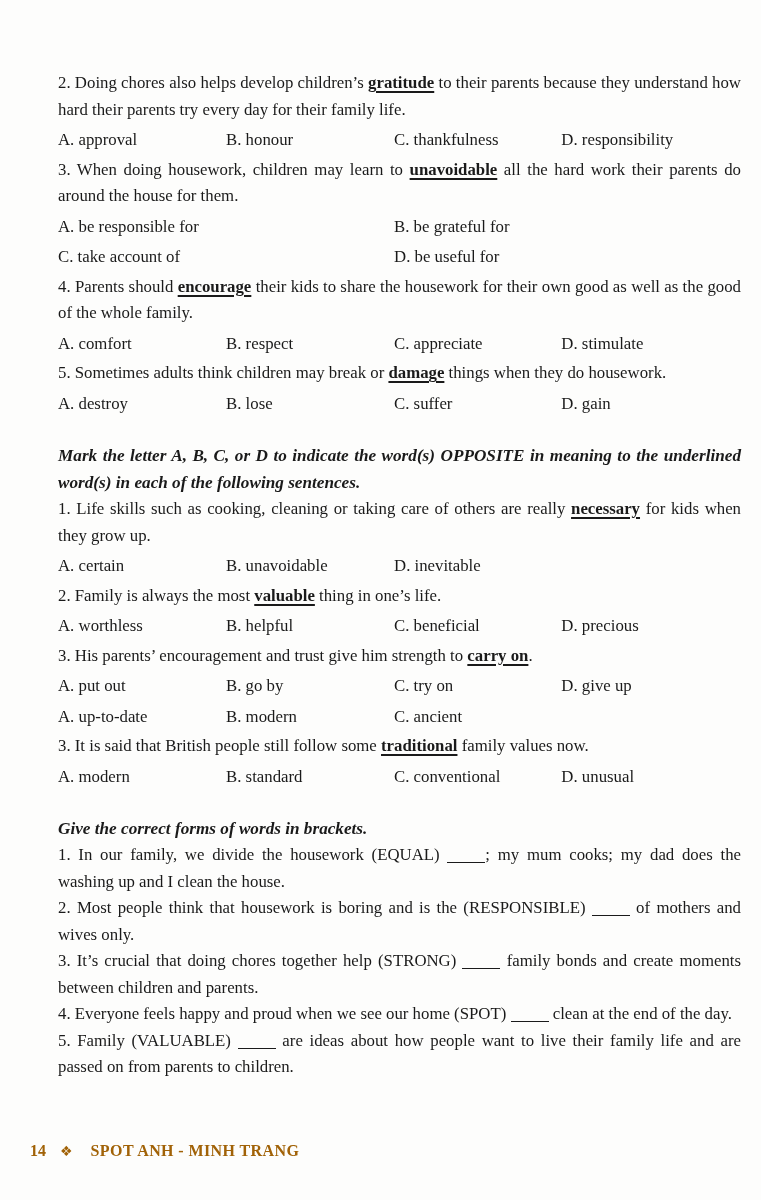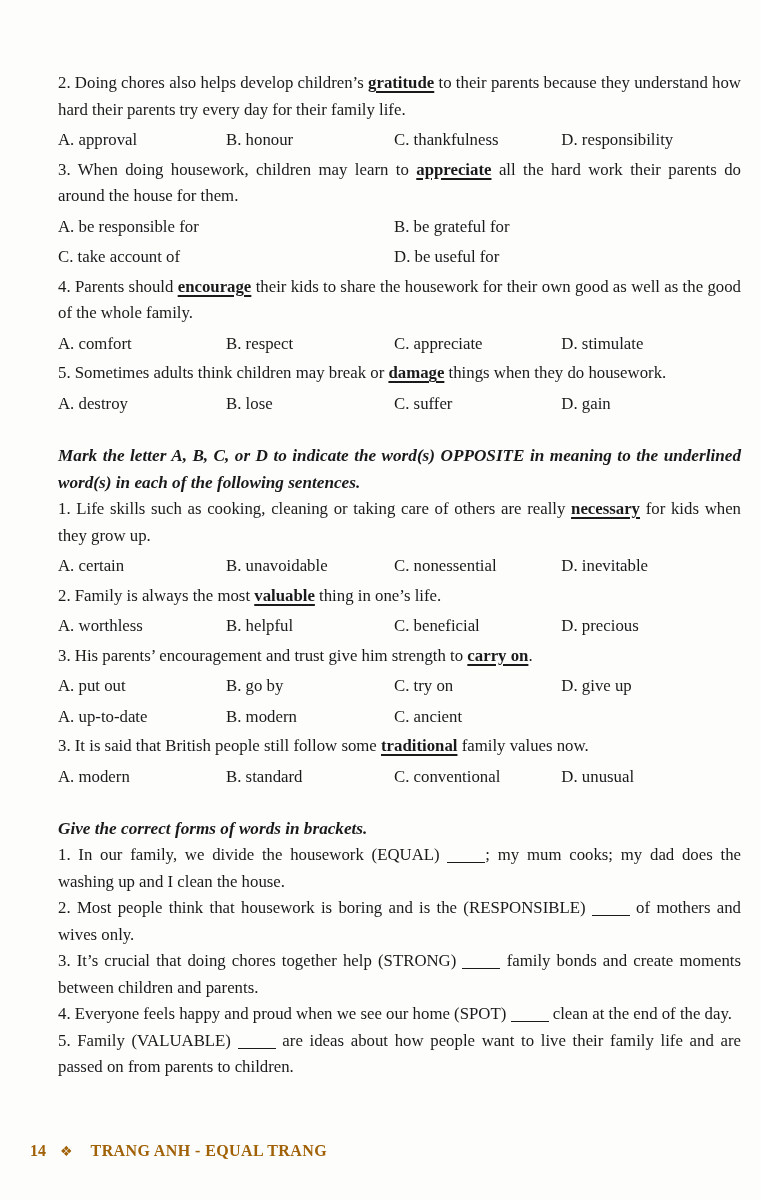--- a/index.html
+++ b/index.html
@@ -83,21 +83,21 @@
 
 <div class="page">
   <main class="content">
       <p class="stem"><span>2. Doing chores also helps develop children’s </span><span class="kw">gratitude</span><span> to their parents because they understand how hard their parents try every day for their family life.</span></p>
       <div class="opts cols4">
         <span class="opt">A. approval</span>
         <span class="opt">B. honour</span>
         <span class="opt">C. thankfulness</span>
         <span class="opt">D. responsibility</span>
       </div>
-      <p class="stem"><span>3. When doing housework, children may learn to </span><span class="kw">appreciate</span><span> all the hard work their parents do around the house for them.</span></p>
+      <p class="stem"><span>3. When doing housework, children may learn to </span><span class="kw">unavoidable</span><span> all the hard work their parents do around the house for them.</span></p>
       <div class="opts cols2">
         <span class="opt">A. be responsible for</span>
         <span class="opt">B. be grateful for</span>
       </div>
       <div class="opts cols2">
         <span class="opt">C. take account of</span>
         <span class="opt">D. be useful for</span>
       </div>
       <p class="stem"><span>4. Parents should </span><span class="kw">encourage</span><span> their kids to share the housework for their own good as well as the good of the whole family.</span></p>
       <div class="opts cols4">
@@ -111,21 +111,20 @@
         <span class="opt">A. destroy</span>
         <span class="opt">B. lose</span>
         <span class="opt">C. suffer</span>
         <span class="opt">D. gain</span>
       </div>
       <p class="section-header">Mark the letter A, B, C, or D to indicate the word(s) OPPOSITE in meaning to the underlined word(s) in each of the following sentences.</p>
       <p class="stem"><span>1. Life skills such as cooking, cleaning or taking care of others are really </span><span class="kw">necessary</span><span> for kids when they grow up.</span></p>
       <div class="opts cols4">
         <span class="opt">A. certain</span>
         <span class="opt">B. unavoidable</span>
-        <span class="opt">C. nonessential</span>
         <span class="opt">D. inevitable</span>
       </div>
       <p class="stem"><span>2. Family is always the most </span><span class="kw">valuable</span><span> thing in one’s life.</span></p>
       <div class="opts cols4">
         <span class="opt">A. worthless</span>
         <span class="opt">B. helpful</span>
         <span class="opt">C. beneficial</span>
         <span class="opt">D. precious</span>
       </div>
       <p class="stem"><span>3. His parents’ encouragement and trust give him strength to </span><span class="kw">carry on</span><span>.</span></p>
@@ -150,15 +149,15 @@
       <p class="section-header">Give the correct forms of words in brackets.</p>
       <p class="stem"><span>1. In our family, we divide the housework (EQUAL) </span><span class="blank"></span><span>; my mum cooks; my dad does the washing up and I clean the house.</span></p>
       <p class="stem"><span>2. Most people think that housework is boring and is the (RESPONSIBLE) </span><span class="blank"></span><span> of mothers and wives only.</span></p>
       <p class="stem"><span>3. It’s crucial that doing chores together help (STRONG) </span><span class="blank"></span><span> family bonds and create moments between children and parents.</span></p>
       <p class="stem"><span>4. Everyone feels happy and proud when we see our home (SPOT) </span><span class="blank"></span><span> clean at the end of the day.</span></p>
       <p class="stem"><span>5. Family (VALUABLE) </span><span class="blank"></span><span> are ideas about how people want to live their family life and are passed on from parents to children.</span></p>
     </main>
   <footer class="footer">
     <span class="pg">14</span>
     <span class="diamond">❖</span>
-    <span class="title">TRANG ANH - EQUAL TRANG</span>
+    <span class="title">SPOT ANH - MINH TRANG</span>
   </footer>
 </div>
 
 </body></html>

